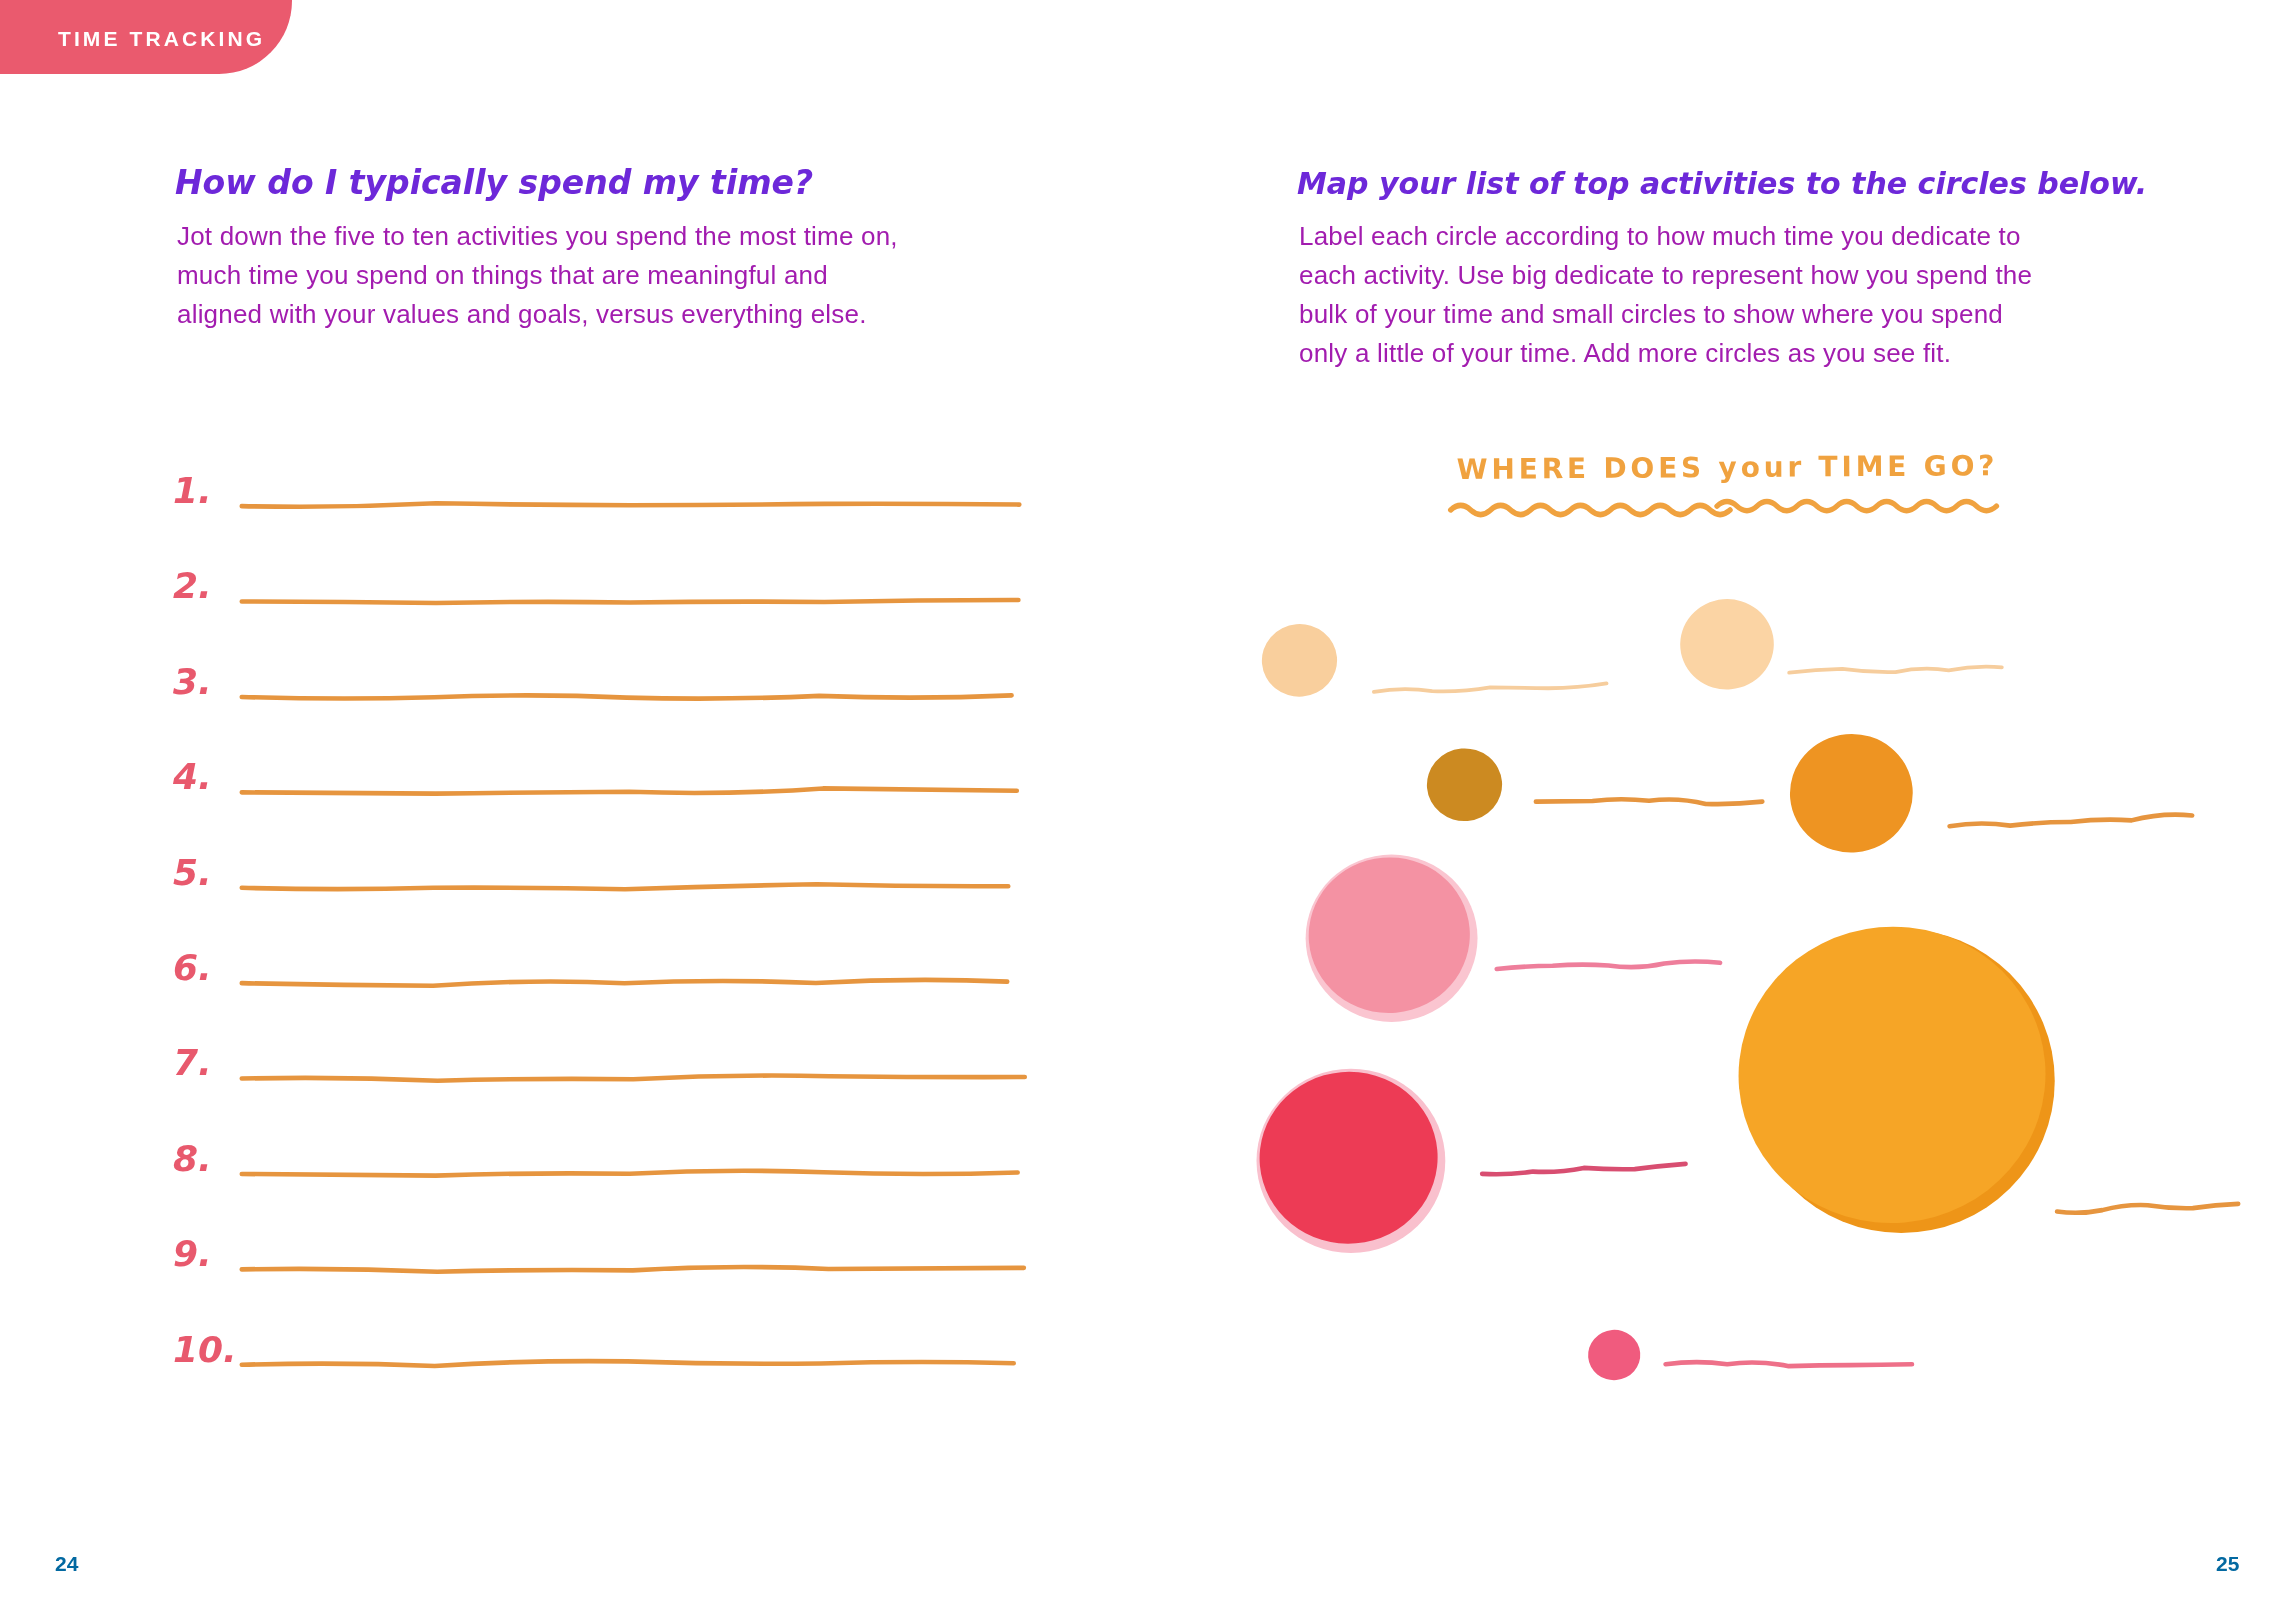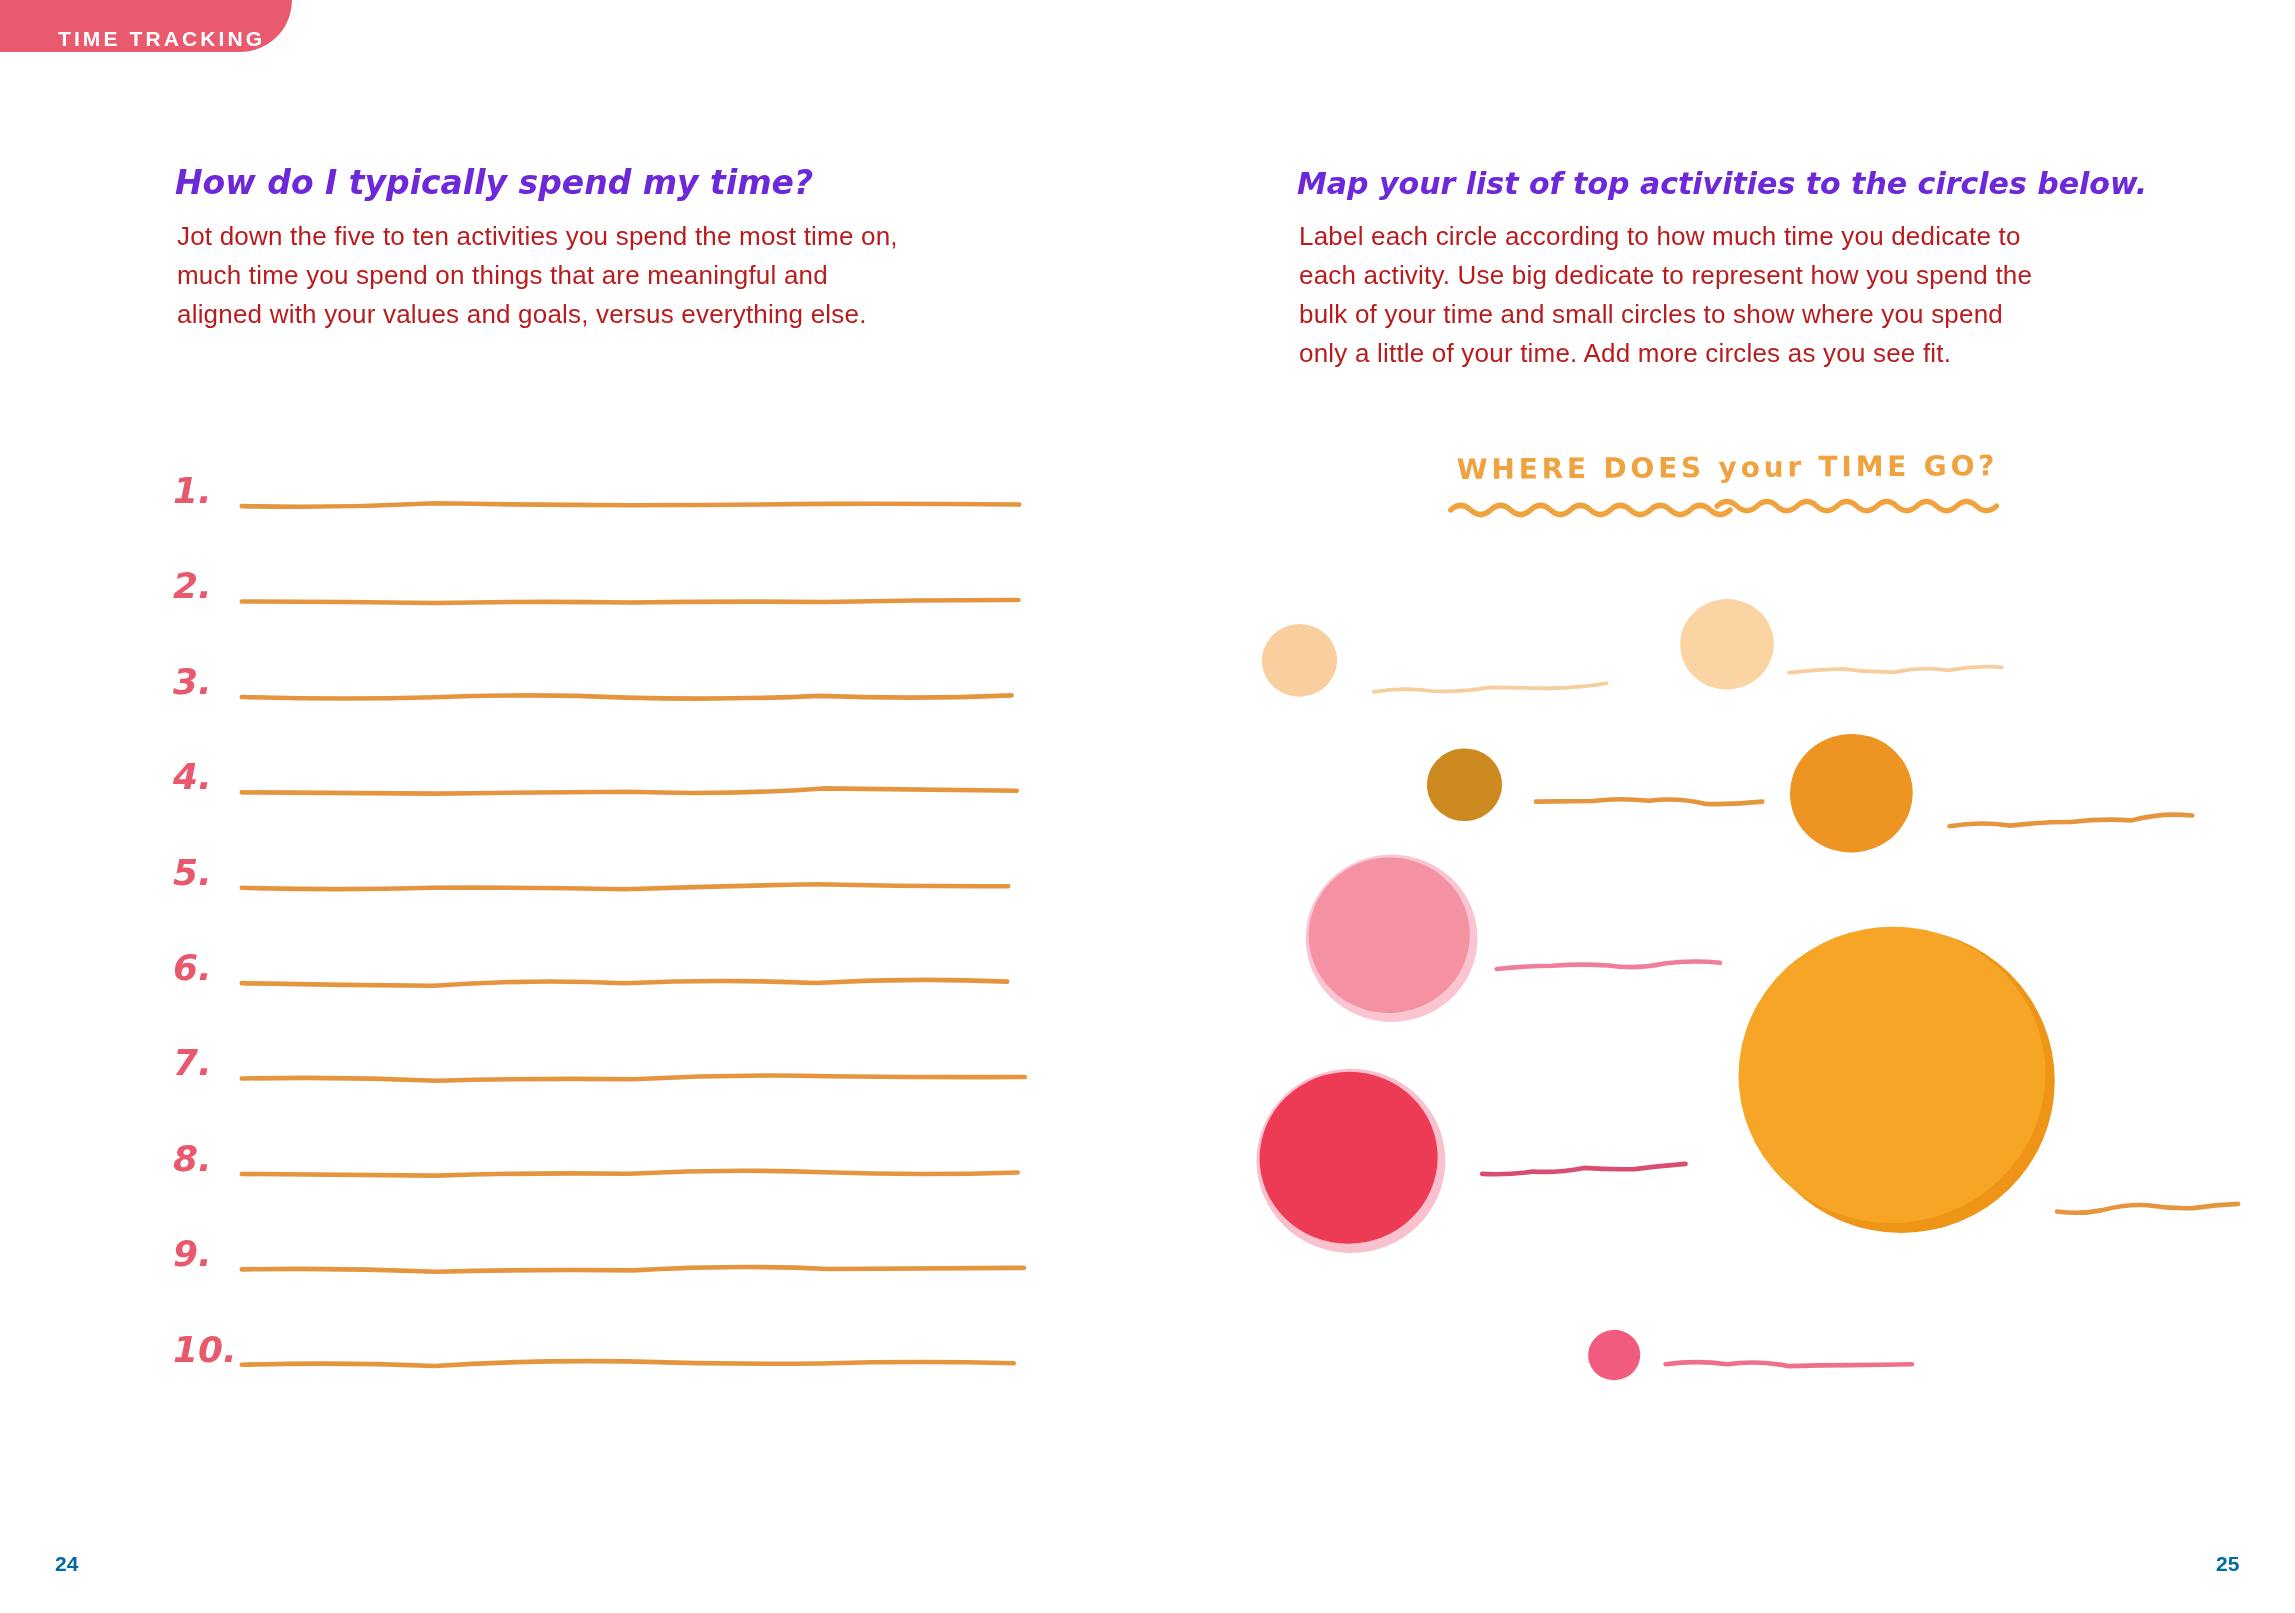--- a/index.html
+++ b/index.html
@@ -1,37 +1,37 @@
 <!DOCTYPE html>
 <html style="font-size:12.3px"><head>
 <meta charset="utf-8">
 <style>
   html,body{margin:0;padding:0;background:#ffffff;}
   body{width:2295px;height:1614px;position:relative;overflow:hidden;
        font-family:"Liberation Sans",sans-serif;}
   #spread{position:absolute;inset:0;background:#ffffff;}
 
   
-  #tab{position:absolute;left:0;top:0;width:292px;height:52px;
+  #tab{position:absolute;left:0;top:0;width:292px;height:74px;
        background:#EA5A6E;border-radius:0 0 73px 0;}
   #tab span{position:absolute;left:58px;top:0;line-height:78px;
        font-family:"Liberation Sans",sans-serif;font-weight:700;font-size:21px;
        letter-spacing:3.1px;color:#ffffff;white-space:nowrap;}
 
   
   #hand-art{position:absolute;left:0;top:0;width:2295px;height:1614px;}
 
   .heading{position:absolute;margin:0;white-space:nowrap;
        font-family:"DejaVu Sans",sans-serif;font-style:italic;font-weight:700;
        color:#6d28d9;}
   #left-heading{left:175px;top:163px;font-size:33px;}
   #right-heading{left:1297px;top:166px;font-size:30px;}
 
   .para{position:absolute;top:217px;font-size:26px;line-height:39px;
-       color:#b91c1c;white-space:nowrap;letter-spacing:0.2px;}
+       color:#a21caf;white-space:nowrap;letter-spacing:0.2px;}
   #left-para{left:177px;}
   #right-para{left:1299px;}
 
   .list-row{position:absolute;left:0;width:1075px;height:69px;}
   .list-num{position:absolute;left:173px;top:0;
        font-family:"DejaVu Sans",sans-serif;font-style:italic;font-weight:700;
        font-size:36px;color:#E8596D;white-space:nowrap;}
 
   #prompt{position:absolute;left:1442px;top:451px;width:571px;text-align:center;
        font-family:"DejaVu Sans",sans-serif;font-weight:700;font-size:28px;

